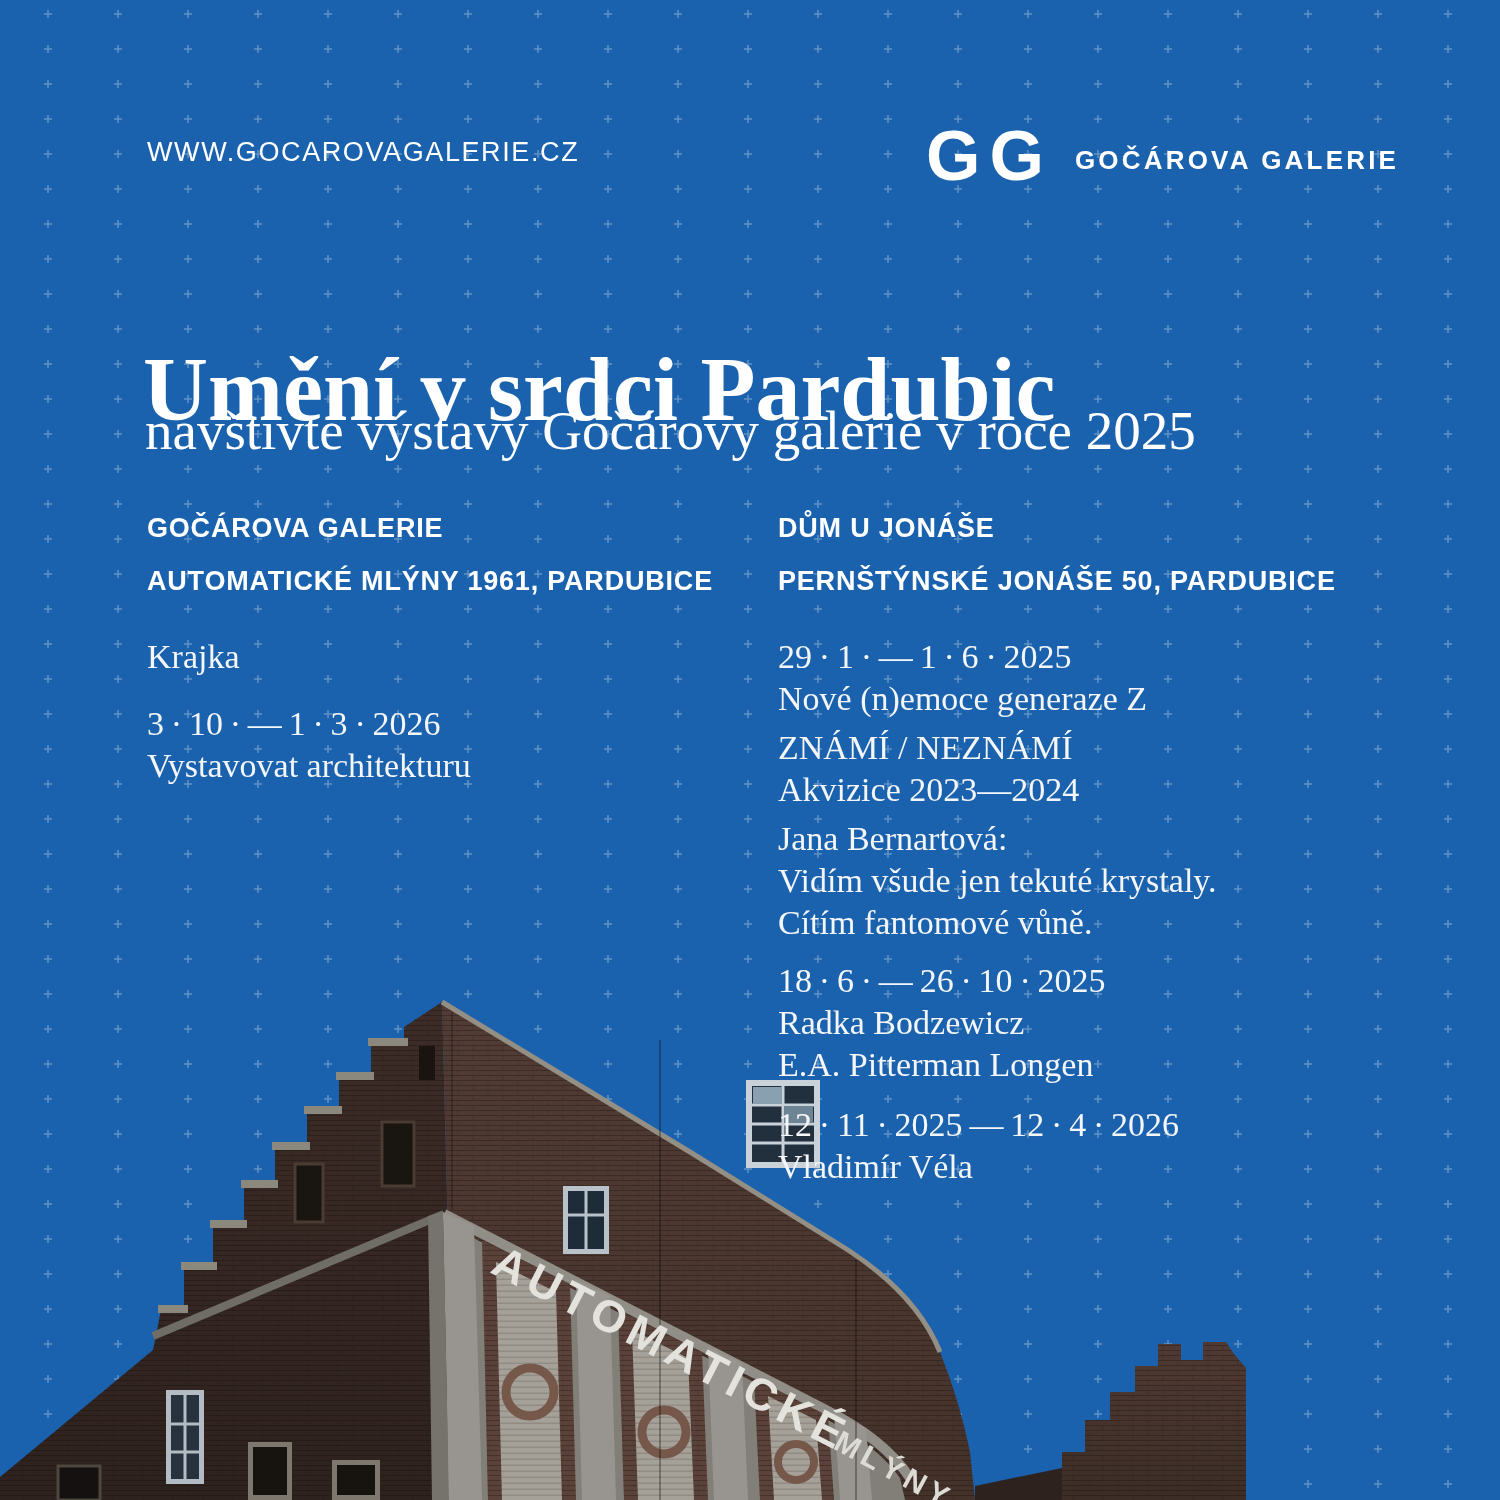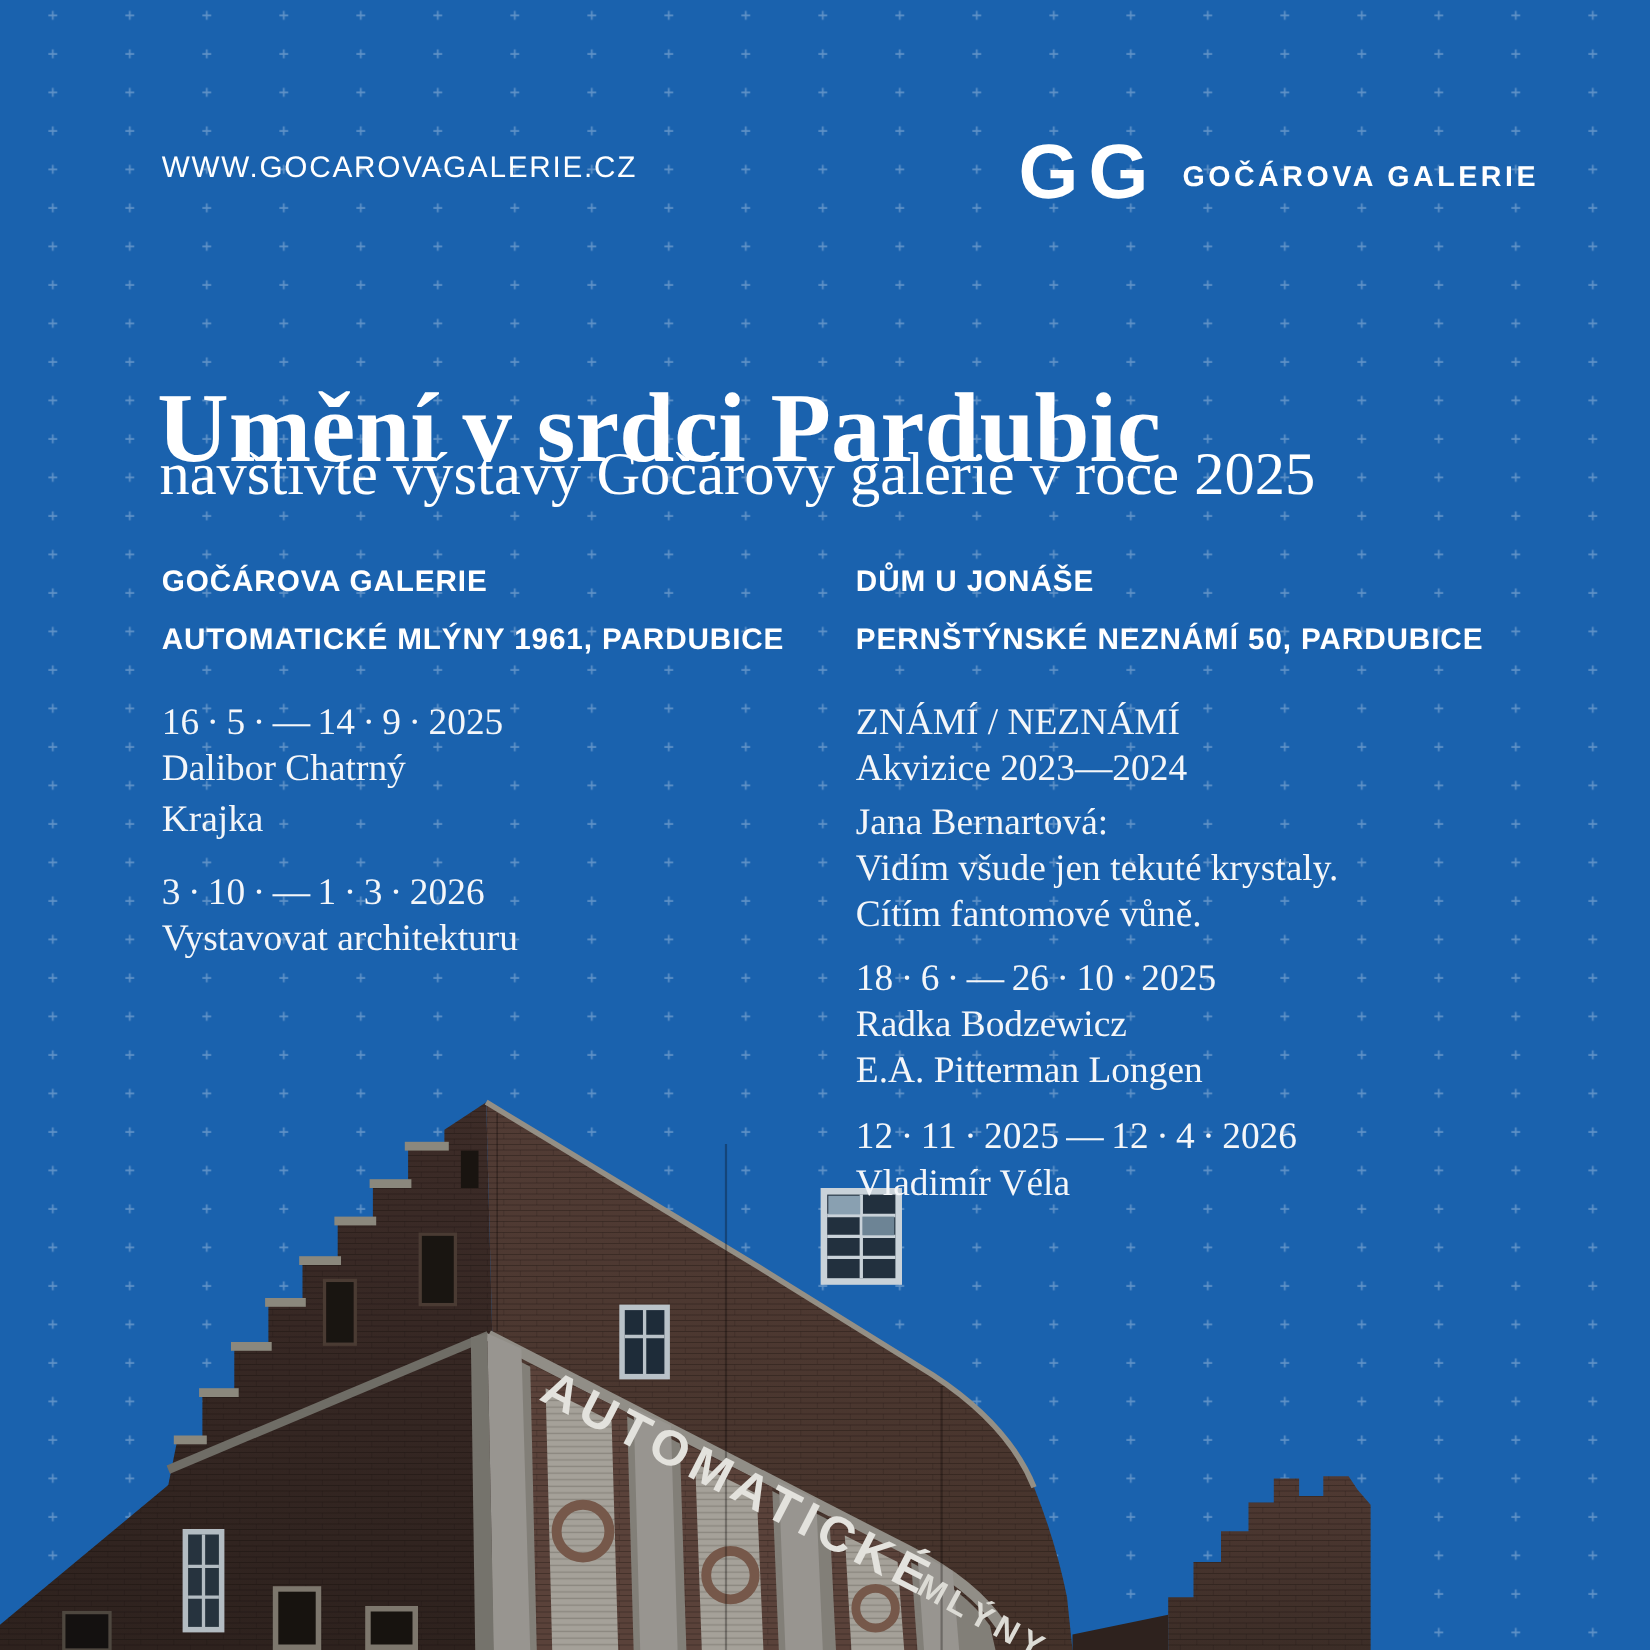--- a/index.html
+++ b/index.html
@@ -189,38 +189,38 @@
       <span class="logo-name">GOČÁROVA GALERIE</span>
     </div>
 
     <h1 class="title">Umění v srdci Pardubic</h1>
     <div class="subtitle">navštivte výstavy Gočárovy galerie v roce 2025</div>
 
     <div class="col col-left">
       <div class="venue-name">GOČÁROVA GALERIE</div>
       <div class="venue-address">AUTOMATICKÉ MLÝNY 1961, PARDUBICE</div>
       <div class="events">
-        <div class="event ev1">
-          <div class="line">16 · 5 · — 14 · 9 · 2025</div>
-          <div class="line">Dalibor Chatrný</div>
-        </div>
         <div class="event ev2">
           <div class="line">Krajka</div>
         </div>
         <div class="event ev3">
           <div class="line">3 · 10 · — 1 · 3 · 2026</div>
           <div class="line">Vystavovat architekturu</div>
         </div>
       </div>
     </div>
 
     <div class="col col-right">
       <div class="venue-name">DŮM U JONÁŠE</div>
-      <div class="venue-address">PERNŠTÝNSKÉ NEZNÁMÍ 50, PARDUBICE</div>
+      <div class="venue-address">PERNŠTÝNSKÉ JONÁŠE 50, PARDUBICE</div>
       <div class="events">
+        <div class="event ev1">
+          <div class="line">29 · 1 · — 1 · 6 · 2025</div>
+          <div class="line">Nové (n)emoce generaze Z</div>
+        </div>
         <div class="event ev2">
           <div class="line">ZNÁMÍ / NEZNÁMÍ</div>
           <div class="line">Akvizice 2023—2024</div>
         </div>
         <div class="event ev3">
           <div class="line">Jana Bernartová:</div>
           <div class="line">Vidím všude jen tekuté krystaly.</div>
           <div class="line">Cítím fantomové vůně.</div>
         </div>
         <div class="event ev4">

